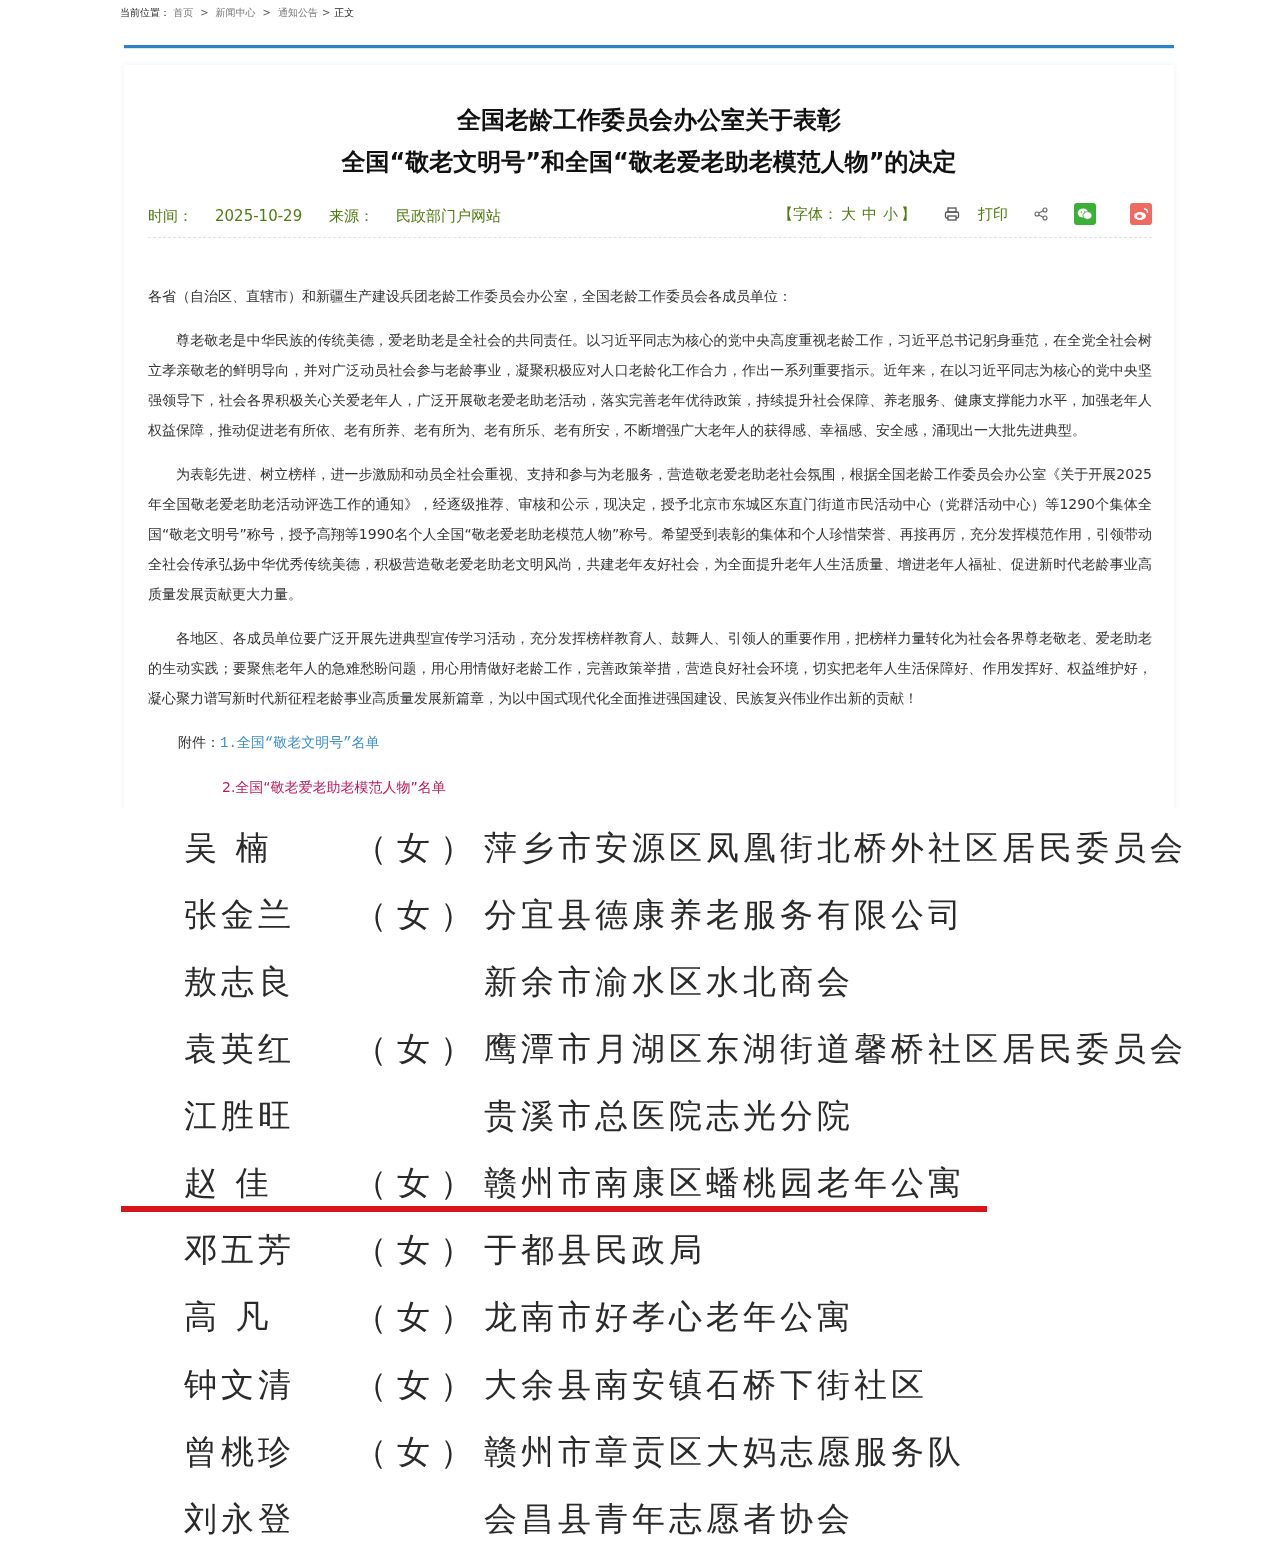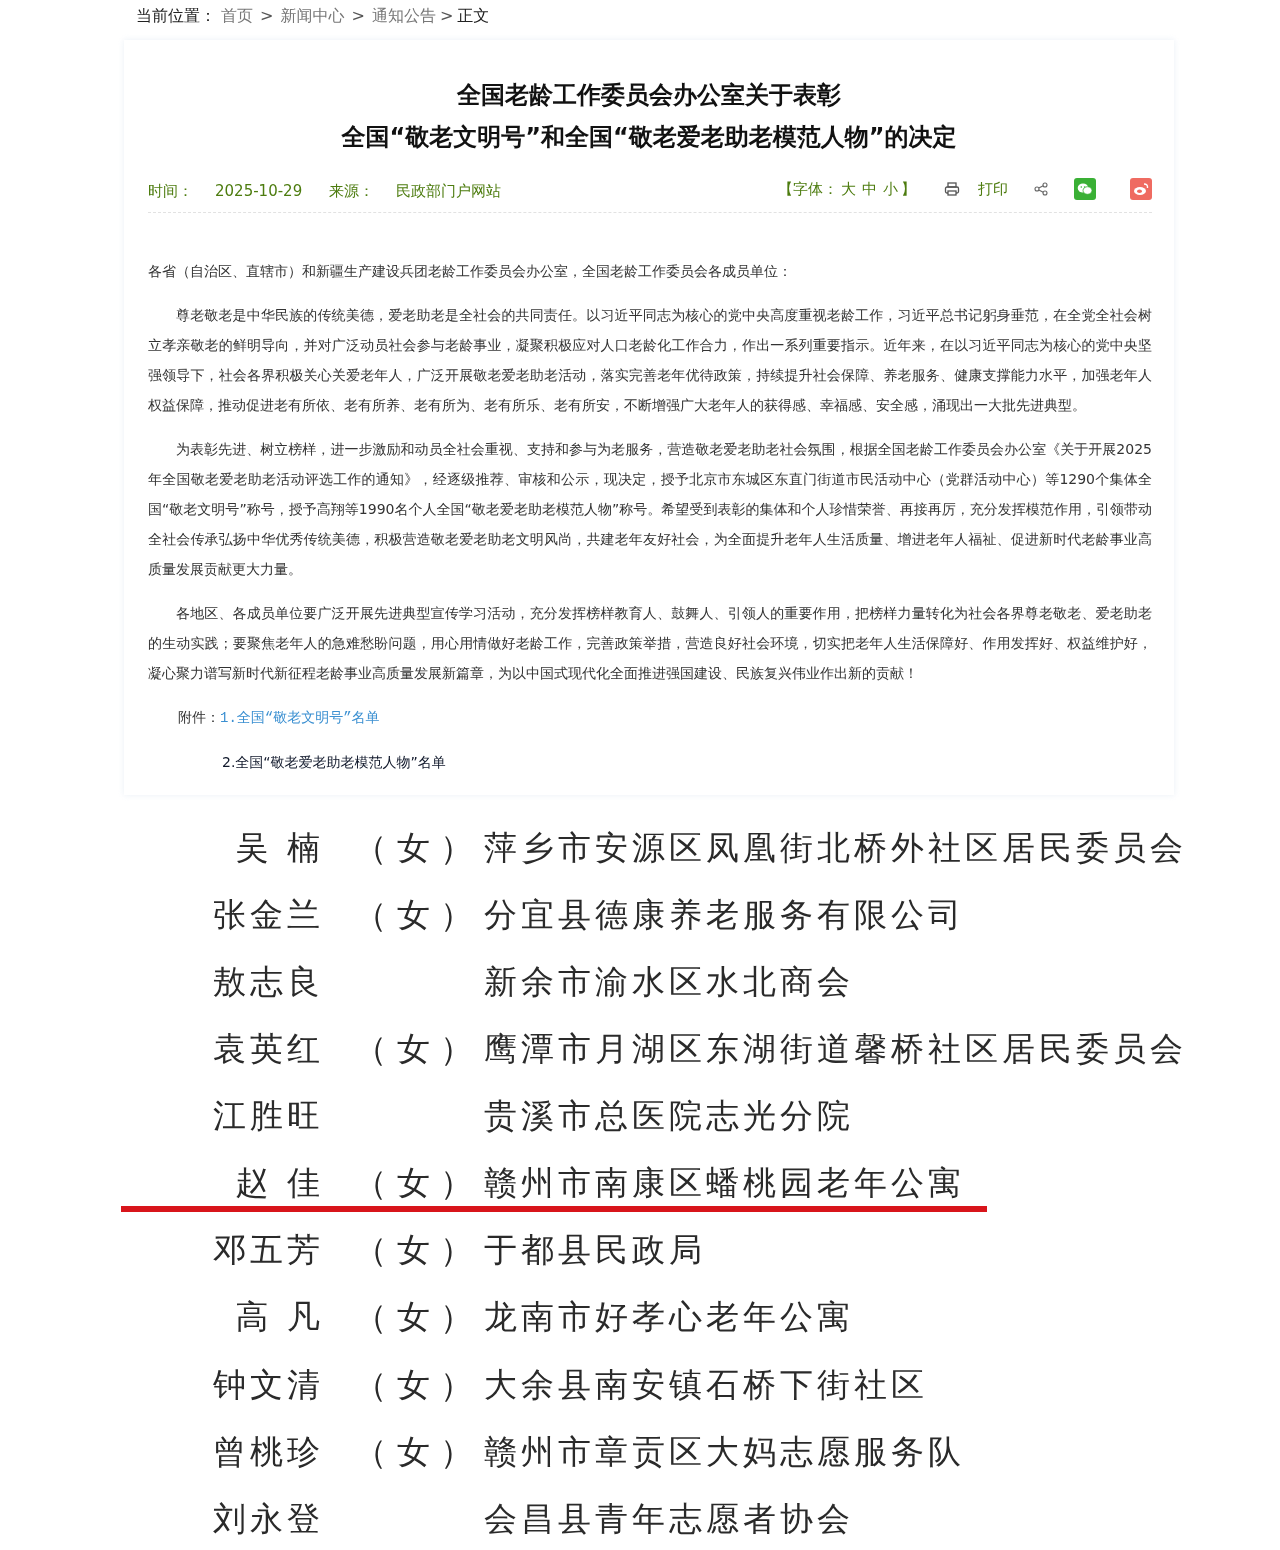--- a/index.html
+++ b/index.html
@@ -4,34 +4,34 @@
 <style>
   html, body { margin: 0; padding: 0; }
   body {
     width: 1280px; height: 1550px; overflow: hidden;
     background: #ffffff;
     font-family: "DejaVu Sans", "Liberation Sans", sans-serif;
     color: #333;
     position: relative;
   }
   .breadcrumb {
-    position: absolute; left: 136px; top: 6px;
-    font-size: 16px; color: #666; white-space: nowrap;
+    position: absolute; left: 120px; top: 6px;
+    font-size: 10px; color: #666; white-space: nowrap;
   }
   .breadcrumb .lbl { color: #222; }
   .breadcrumb .sep { margin: 0 7px; color: #555; }
   .breadcrumb .cur { color: #222; }
   .breadcrumb .crumb { color: #777; cursor: pointer; }
   .topline {
     position: absolute; left: 124px; top: 45px; width: 1050px; height: 3px;
     background: #2f82c0;
     box-shadow: 0 1px 0 #cfe8fb;
   }
   .article {
-    position: absolute; left: 124px; top: 40px; width: 1050px; height: 755px;
+    position: absolute; left: 124px; top: 65px; width: 1050px; height: 755px;
     background: #fff;
     box-shadow: 0 0 6px rgba(220,230,240,0.6);
   }
   .title {
     position: absolute; left: 0; width: 1050px; top: 34px;
     text-align: center; font-weight: bold; color: #111;
     font-size: 24px; line-height: 42px;
   }
   .meta {
     position: absolute; left: 24px; top: 140px; width: 1004px; height: 32px;
@@ -48,33 +48,33 @@
   .sq.weibo { background: #ef6b61; margin-left: 10px; }
   .body-text {
     position: absolute; left: 24px; top: 216px; width: 1004px;
     font-size: 14px; line-height: 30px; color: #333; text-align: justify;
   }
   .body-text p { margin: 0 0 14px 0; }
   .body-text p.indent { text-indent: 2em; }
   .attach { margin: 0; padding-left: 30px; }
   .attach a { color: #3a8fd1; text-decoration: none; cursor: pointer; font-family: Liberation Mono, monospace; }
   .attach2 { margin: 14px 0 0 0; padding-left: 74px; }
-  .attach2 a { color: #0f172a; text-decoration: none; cursor: pointer; }
+  .attach2 a { color: #be185d; text-decoration: none; cursor: pointer; }
 
   .namelist {
     position: absolute; left: 0; top: 808px; width: 1280px; height: 742px;
     background: #fff;
     font-family: "DejaVu Serif", "Liberation Serif", serif;
     color: #2a2a2a;
   }
   .row {
     position: absolute; left: 184px; height: 48px; font-size: 33px;
     letter-spacing: 4px; white-space: nowrap;
   }
-  .row .nm { position: absolute; left: 0; top: 0; width: 140px; text-align: right; }
+  .row .nm { position: absolute; left: 0; top: 0; width: 140px; }
   .row .sx { position: absolute; left: 170px; top: 0; letter-spacing: 10px; }
   .row .org { position: absolute; left: 300px; top: 0; }
   .redline {
     position: absolute; left: 121px; top: 398px; width: 866px; height: 6px; background: #d8151b;
   }
 </style>
 </head>
 <body>
 
 <div class="breadcrumb">

